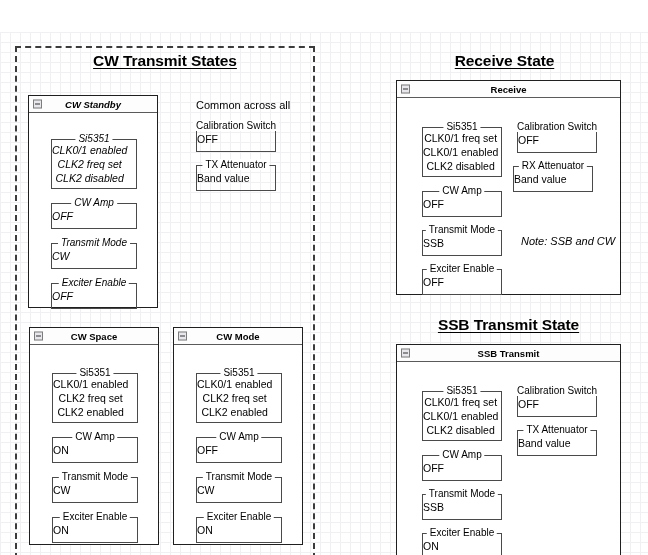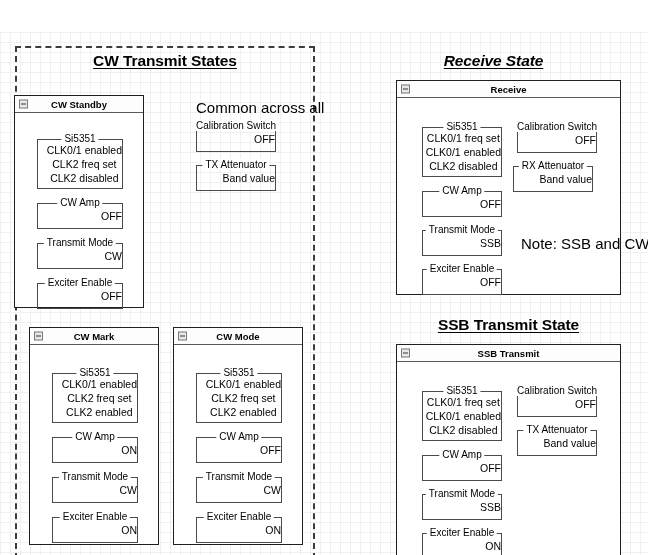--- a/index.html
+++ b/index.html
@@ -103,21 +103,21 @@
     position: absolute;
     left: 0;
     top: 6px;
     right: 0;
     bottom: 0;
     box-sizing: border-box;
     border: 1.5px solid #4a4a4a;
     background: transparent;
     display: flex;
     flex-direction: column;
-    align-items: flex-end;
+    align-items: flex-start;
     justify-content: center;
   }
   .field .field-legend {
     position: absolute;
     top: 0px;
     left: 50%;
     transform: translateX(-50%);
     background: #ffffff;
     padding: 0 3px;
     font-size: 10px;
@@ -133,35 +133,35 @@
     white-space: nowrap;
     color: #000;
   }
   .field-value.multi {
     line-height: 14px;
   }
 
   
   .note {
     position: absolute;
-    font-size: 15px;
+    font-size: 11px;
     white-space: nowrap;
     color: #000;
   }
 </style>
 </head>
 <body>
 
 <div id="canvas">
 
   <div class="dashed-region" style="left:15px; top:14px; width:300px; height:513px;"></div>
 
   <div class="section-title" style="left:15px; top:20px; width:300px;">CW Transmit States</div>
 
-  <div class="group-box" style="left:14px; top:63px; width:130px; height:213px;">
+  <div class="group-box" style="left:28px; top:63px; width:130px; height:213px;font-style:italic;">
     <div class="group-header">
       <span class="collapse-icon">
           <span class="bar"></span>
         </span>
       <span class="group-title">CW Standby</span>
     </div>
     <div class="group-body">
 
       <div class="field" style="left:22px; top:20px; width:86px; height:56px;">
         <span class="field-legend">Si5351</span>
@@ -208,21 +208,21 @@
     <div class="field-box">
       <span class="field-value">Band value</span>
     </div>
   </div>
 
   <div class="group-box" style="left:29px; top:295px; width:130px; height:218px;">
     <div class="group-header">
       <span class="collapse-icon">
           <span class="bar"></span>
         </span>
-      <span class="group-title">CW Mark</span>
+      <span class="group-title">CW Space</span>
     </div>
     <div class="group-body">
 
       <div class="field" style="left:22px; top:22px; width:86px; height:56px;">
         <span class="field-legend">Si5351</span>
         <div class="field-box">
           <span class="field-value multi">CLK0/1 enabled<br>CLK2 freq set<br>CLK2 enabled</span>
         </div>
       </div>
 
@@ -283,21 +283,21 @@
       <div class="field" style="left:22px; top:166px; width:86px; height:32px;">
         <span class="field-legend">Exciter Enable</span>
         <div class="field-box">
           <span class="field-value">ON</span>
         </div>
       </div>
 
     </div>
   </div>
 
-  <div class="section-title" style="left:381px; top:20px; width:225px;font-style:italic;">Receive State</div>
+  <div class="section-title" style="left:392px; top:20px; width:225px;">Receive State</div>
 
   <div class="group-box" style="left:396px; top:48px; width:225px; height:215px;">
     <div class="group-header">
       <span class="collapse-icon">
           <span class="bar"></span>
         </span>
       <span class="group-title">Receive</span>
     </div>
     <div class="group-body">
 
@@ -336,21 +336,21 @@
         </div>
       </div>
 
       <div class="field" style="left:116px; top:62px; width:80px; height:32px;">
         <span class="field-legend">RX Attenuator</span>
         <div class="field-box">
           <span class="field-value">Band value</span>
         </div>
       </div>
 
-      <div class="note" style="left:124px; top:137px;">Note: SSB and CW</div>
+      <div class="note" style="left:124px; top:137px;font-style:italic;">Note: SSB and CW</div>
 
     </div>
   </div>
 
   <div class="section-title" style="left:396px; top:284px; width:225px;">SSB Transmit State</div>
 
   <div class="group-box" style="left:396px; top:312px; width:225px; height:215px;">
     <div class="group-header">
       <span class="collapse-icon">
           <span class="bar"></span>

